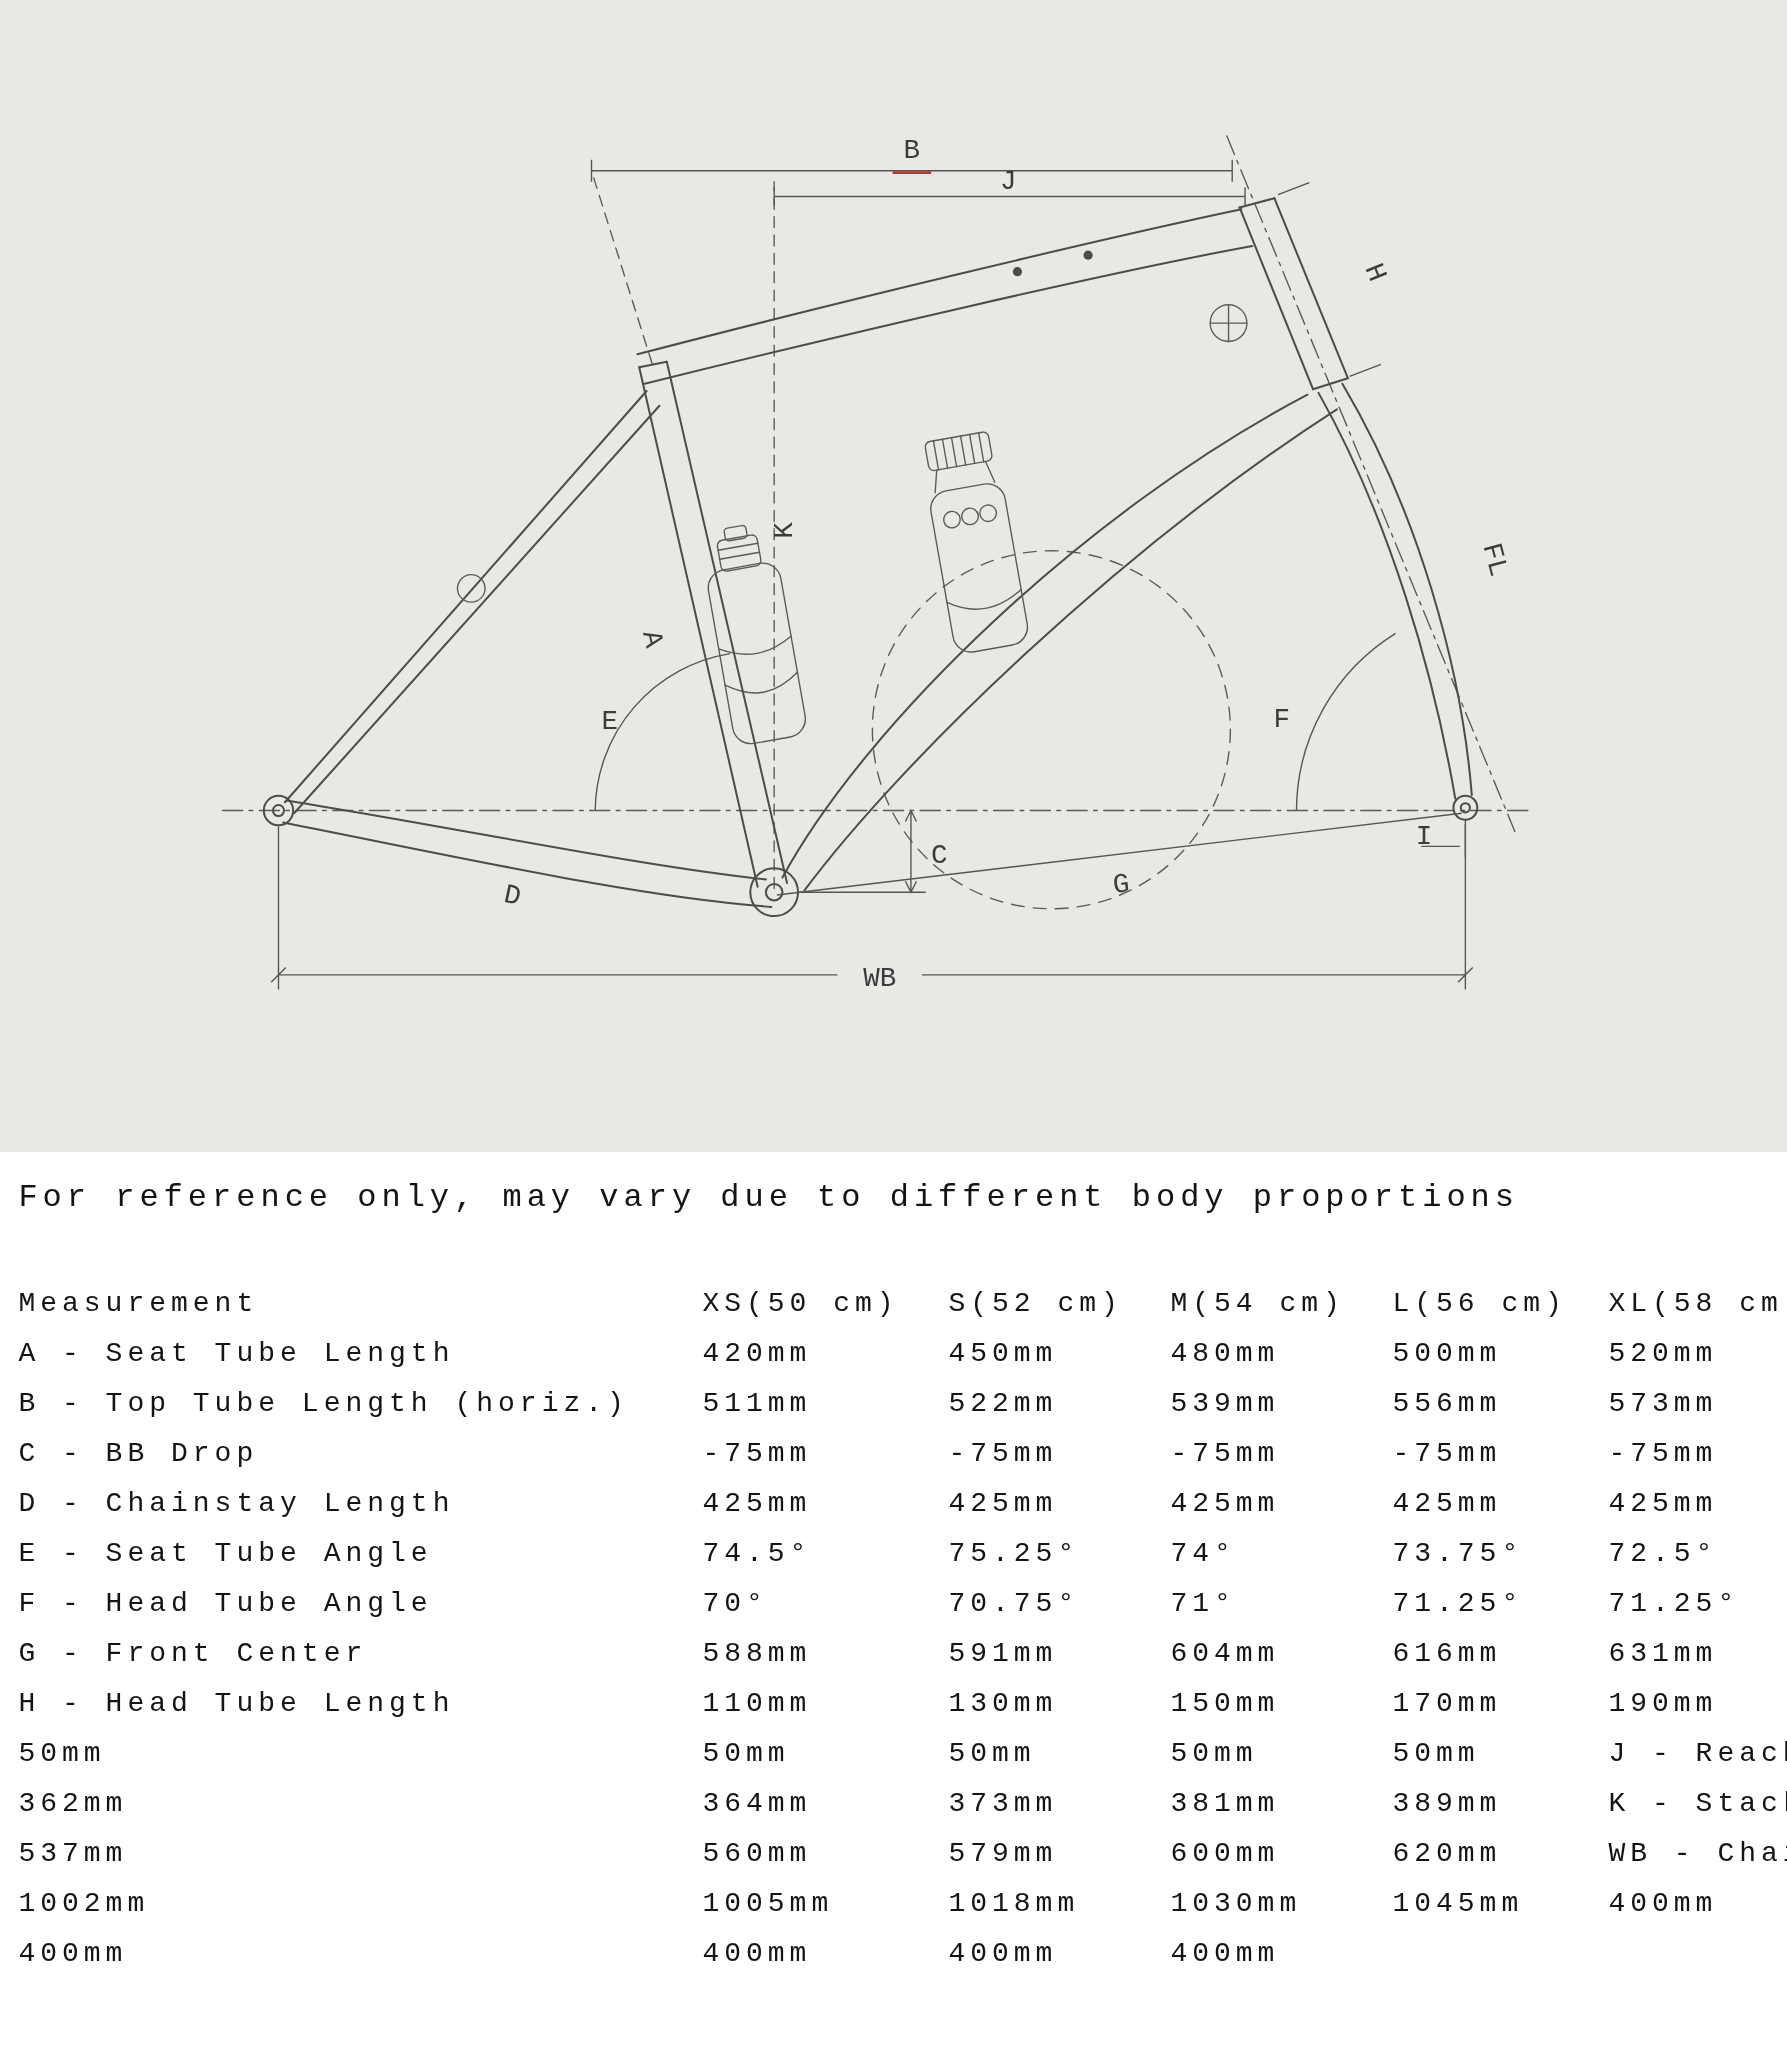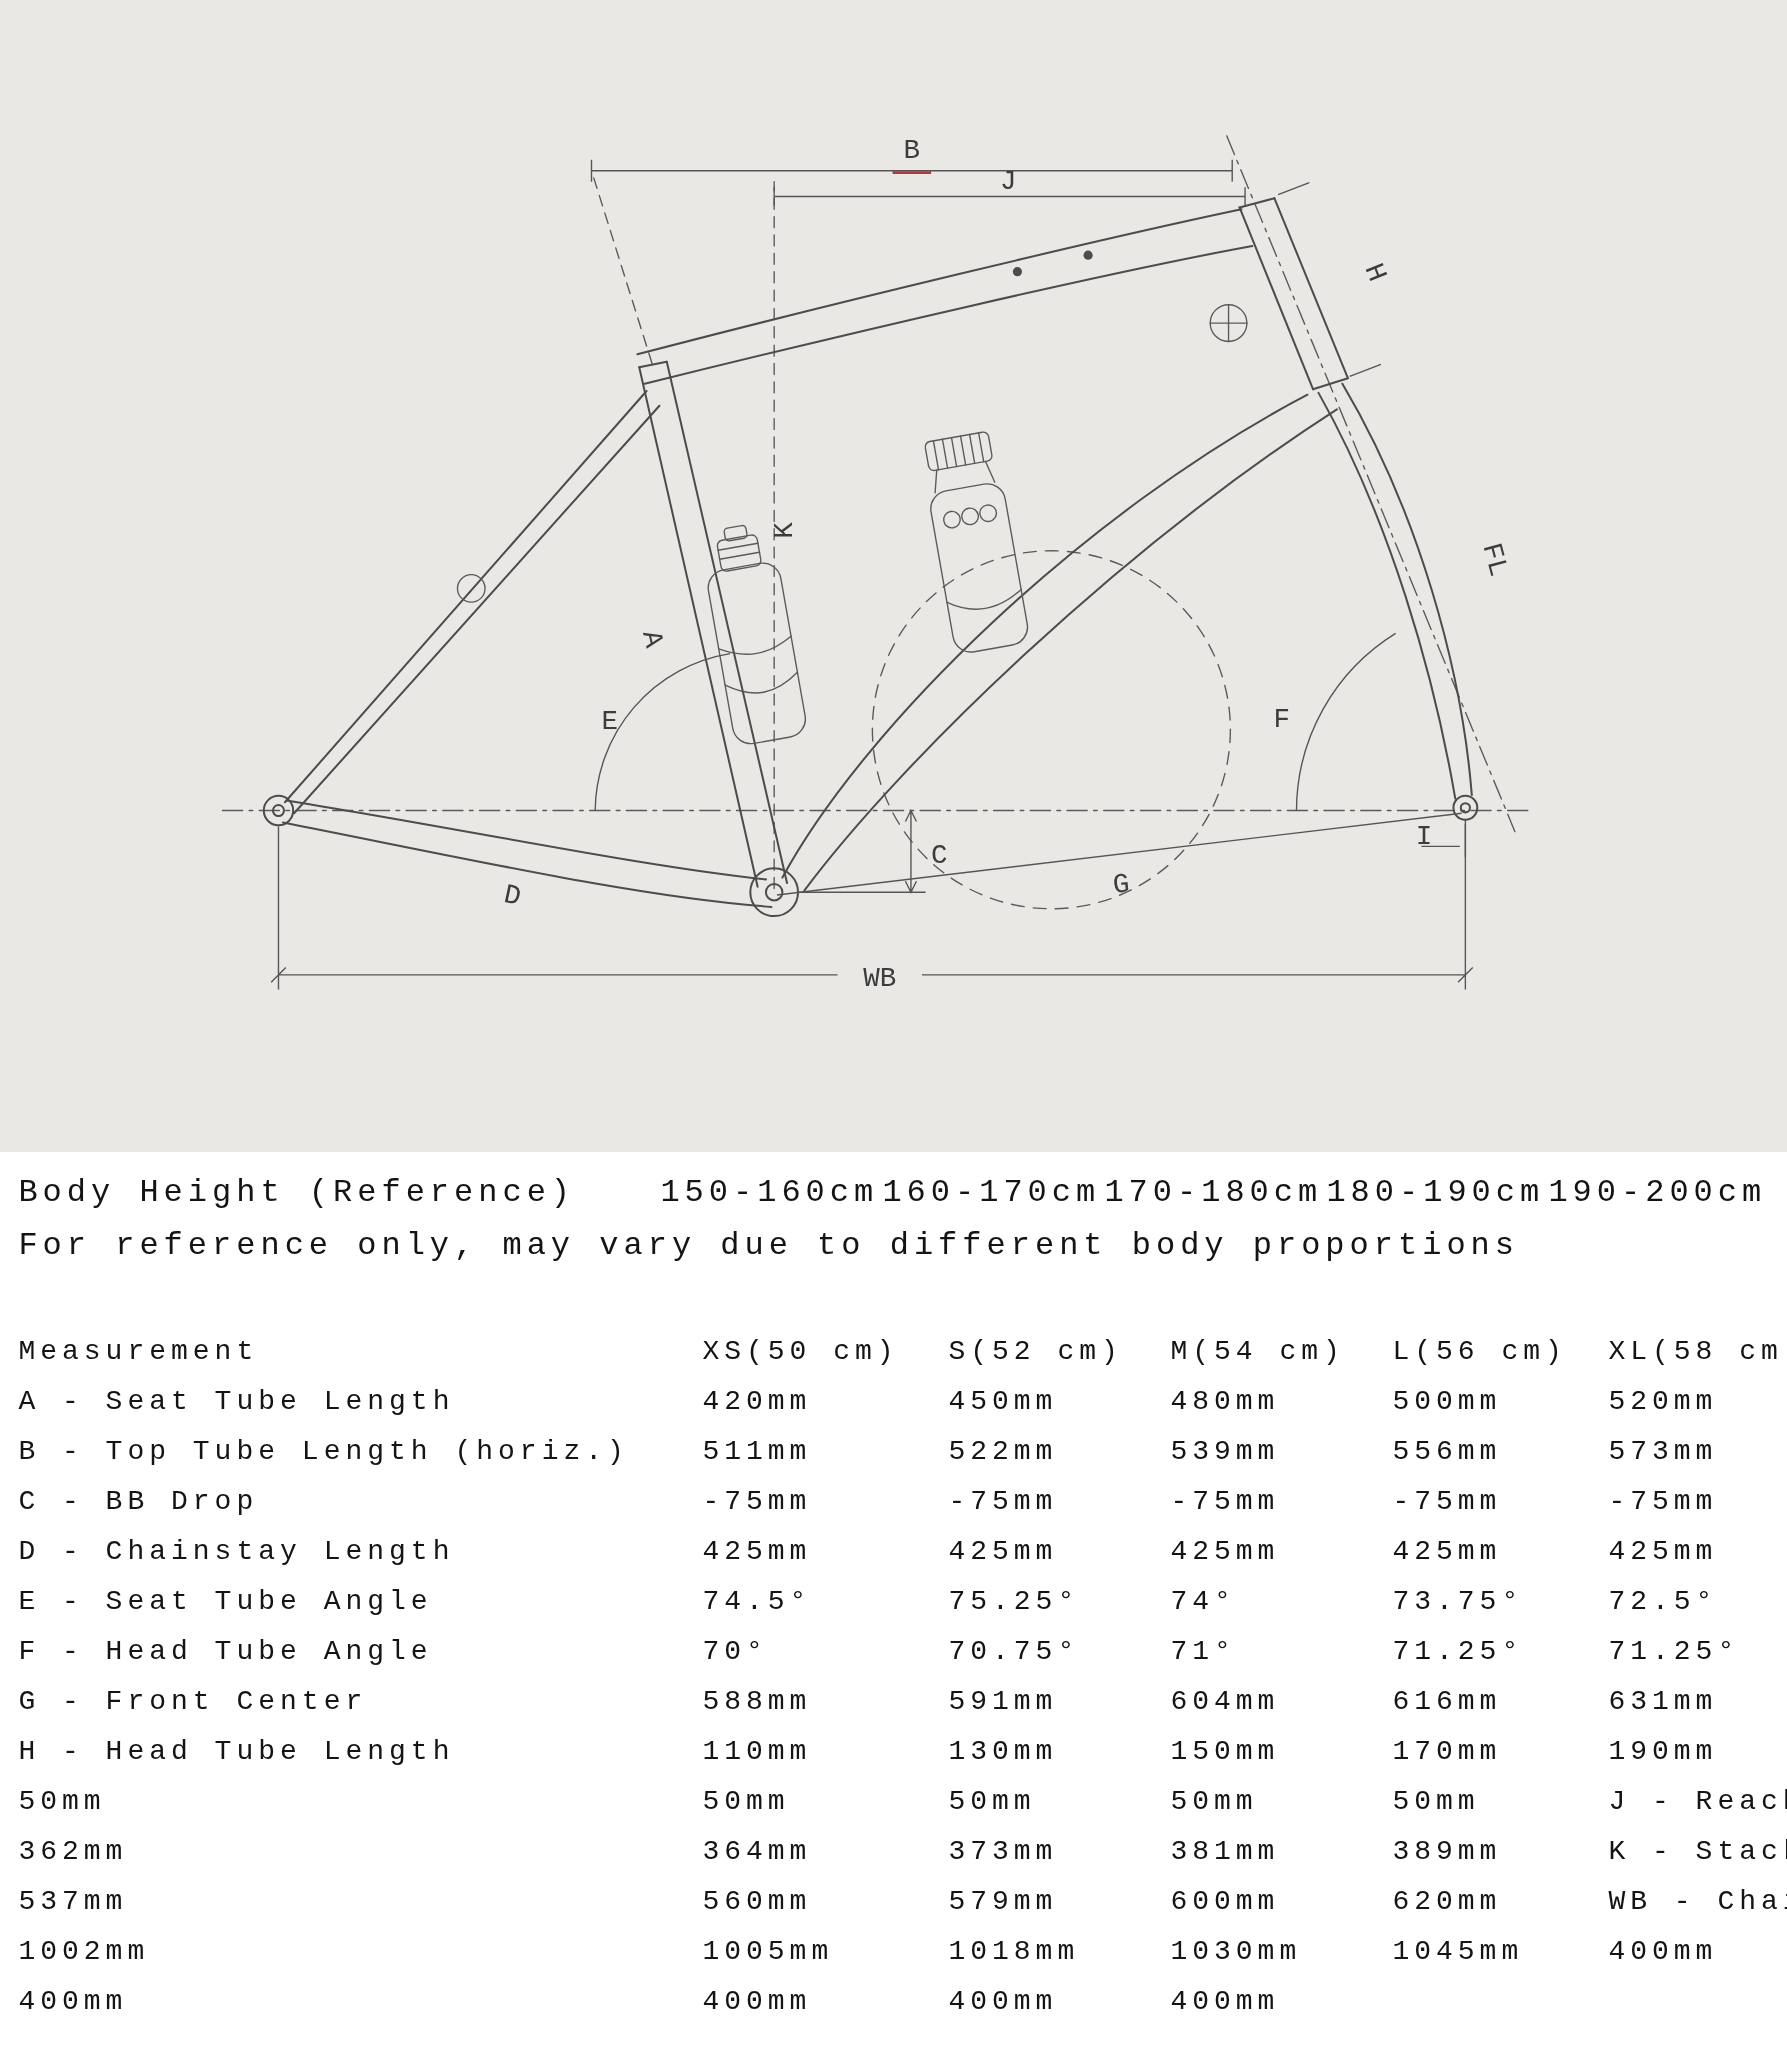--- a/index.html
+++ b/index.html
@@ -150,28 +150,20 @@
         <text class="lbl" x="1222" y="972" text-anchor="middle" transform="rotate(-6 1222 972)">G</text>
         <text class="lbl" x="958" y="1074" text-anchor="middle">WB</text>
         <text class="lbl" x="1560" y="920" text-anchor="end">I</text>
         <text class="lbl" x="1620" y="612" text-anchor="middle" transform="rotate(75 1620 612)">FL</text>
       </g>
     </svg>
   </section>
 
   <section class="specs">
 
-    <div class="bh-row">
-      <span>Body Height (Reference)</span>
-      <span>150-160cm</span>
-      <span>160-170cm</span>
-      <span>170-180cm</span>
-      <span>180-190cm</span>
-      <span>190-200cm</span>
-    </div>
     <div class="note">For reference only, may vary due to different body proportions</div>
 
     <div class="geo-table">
 
       <div>Measurement</div>
       <div>XS(50 cm)</div>
       <div>S(52 cm)</div>
       <div>M(54 cm)</div>
       <div>L(56 cm)</div>
       <div>XL(58 cm)</div>

